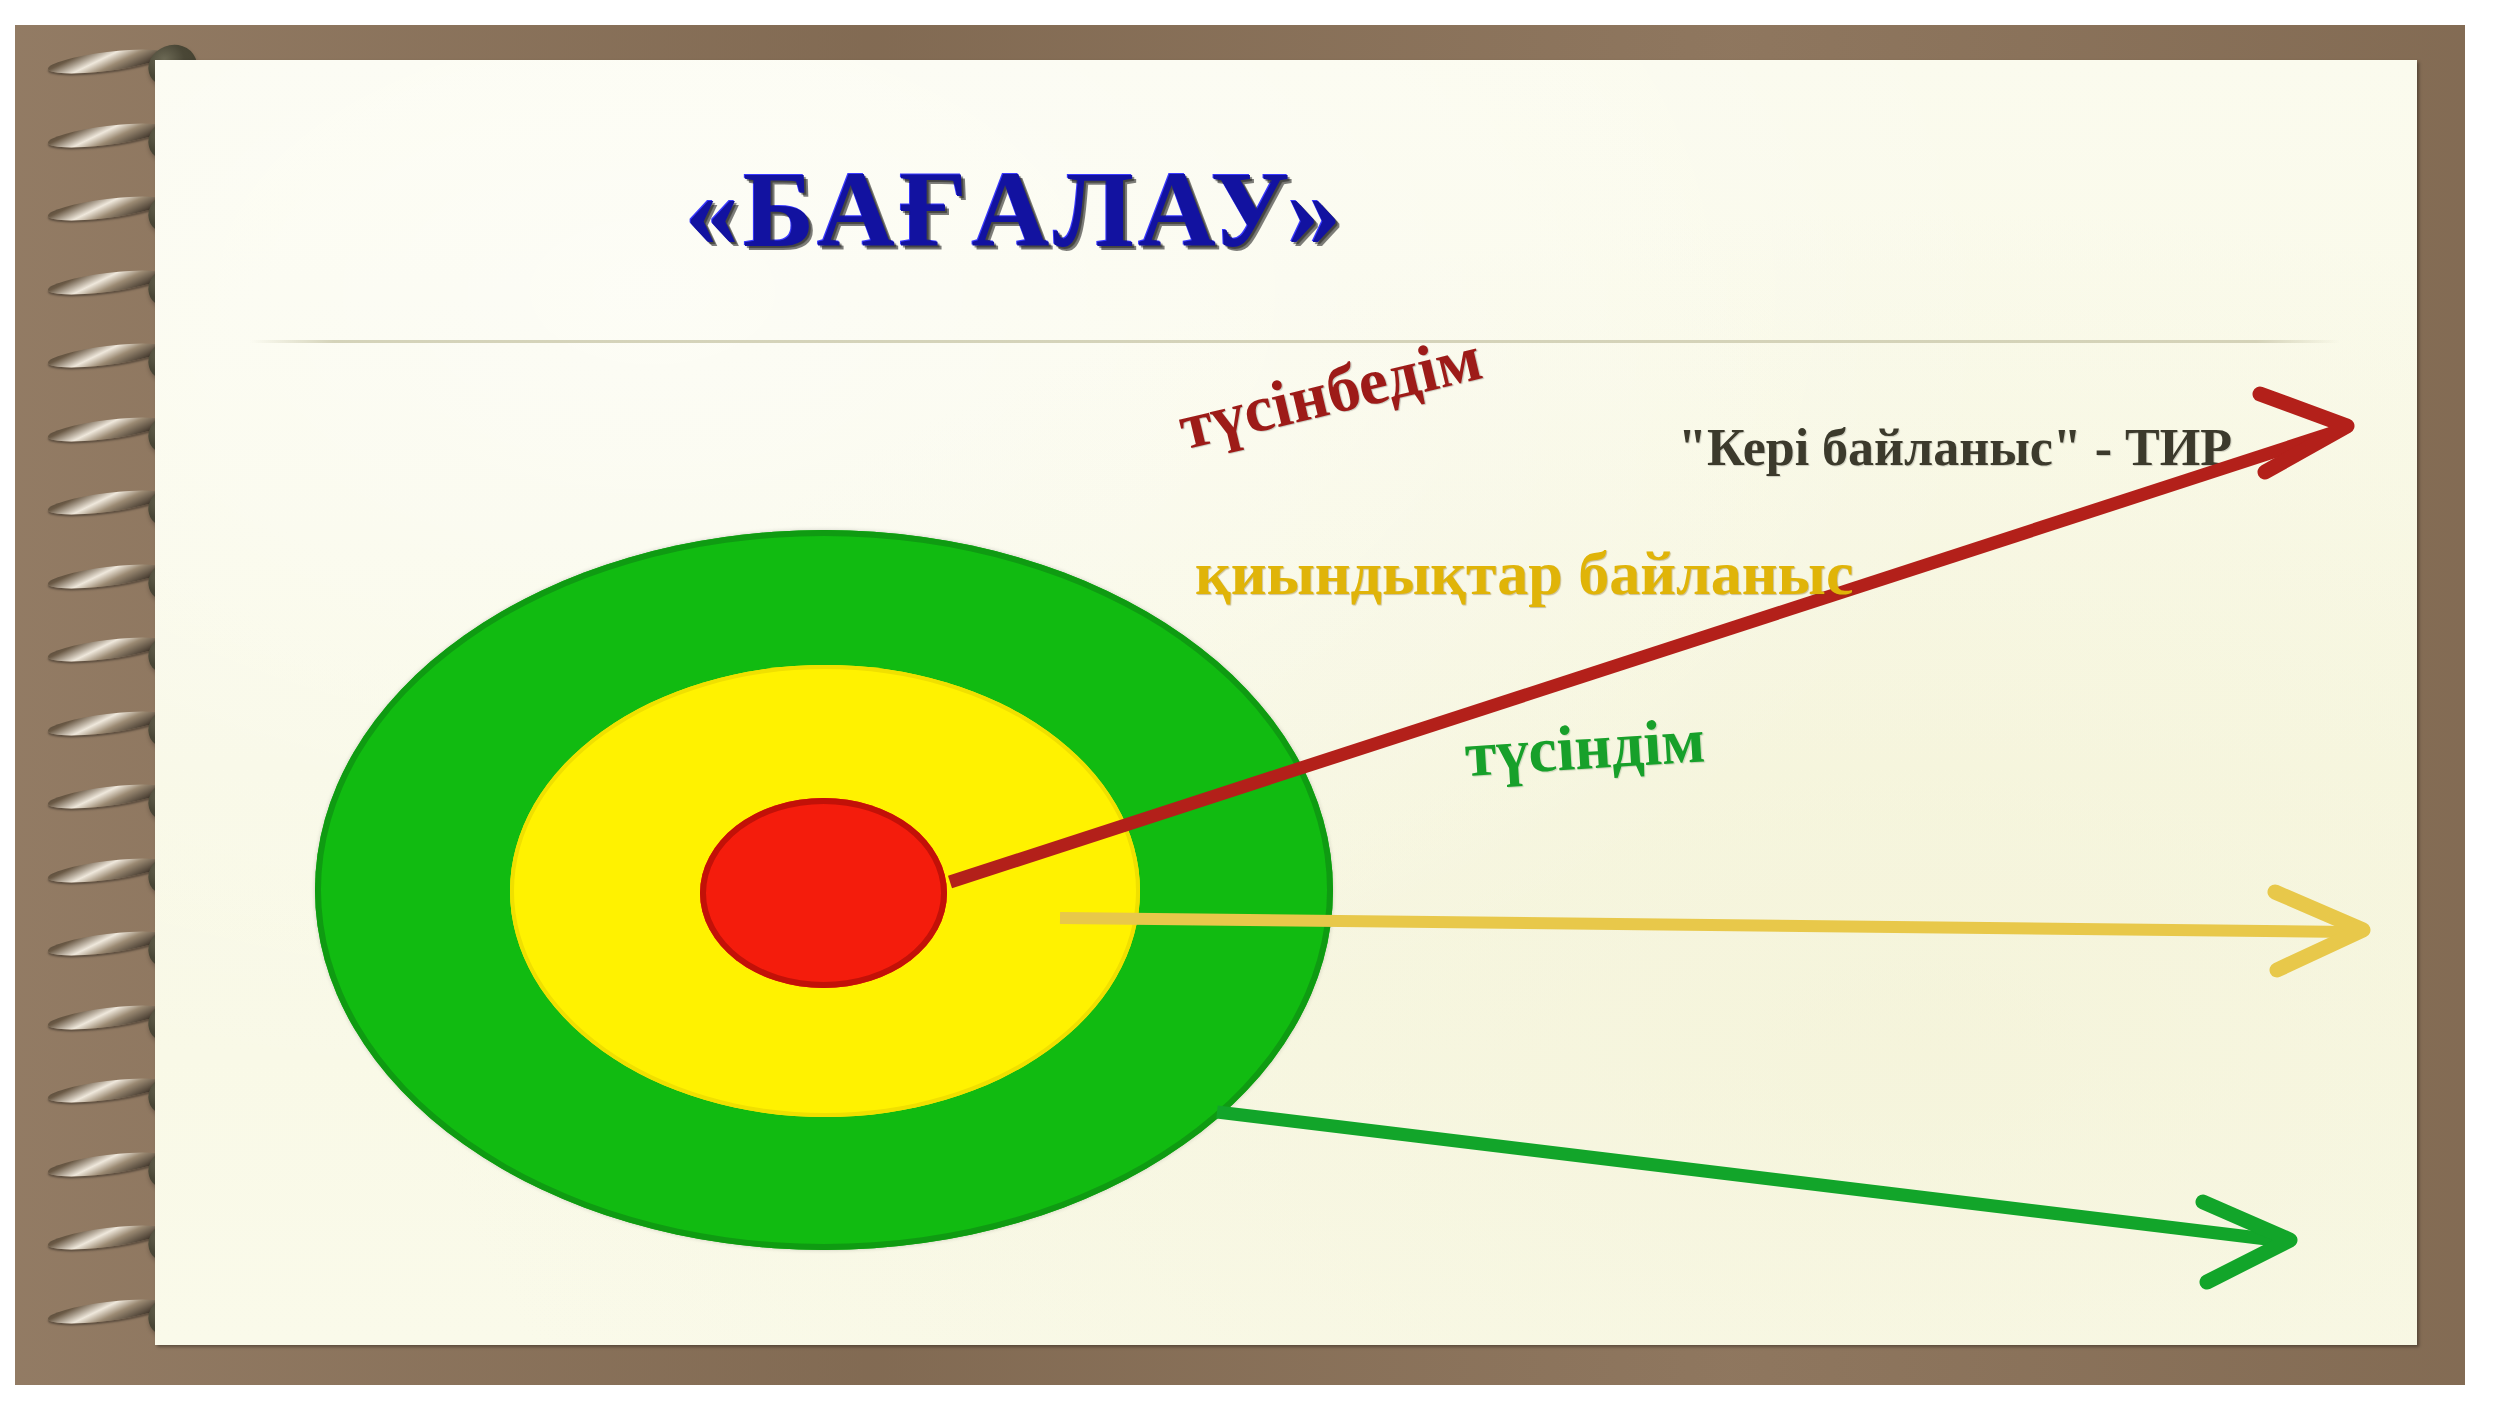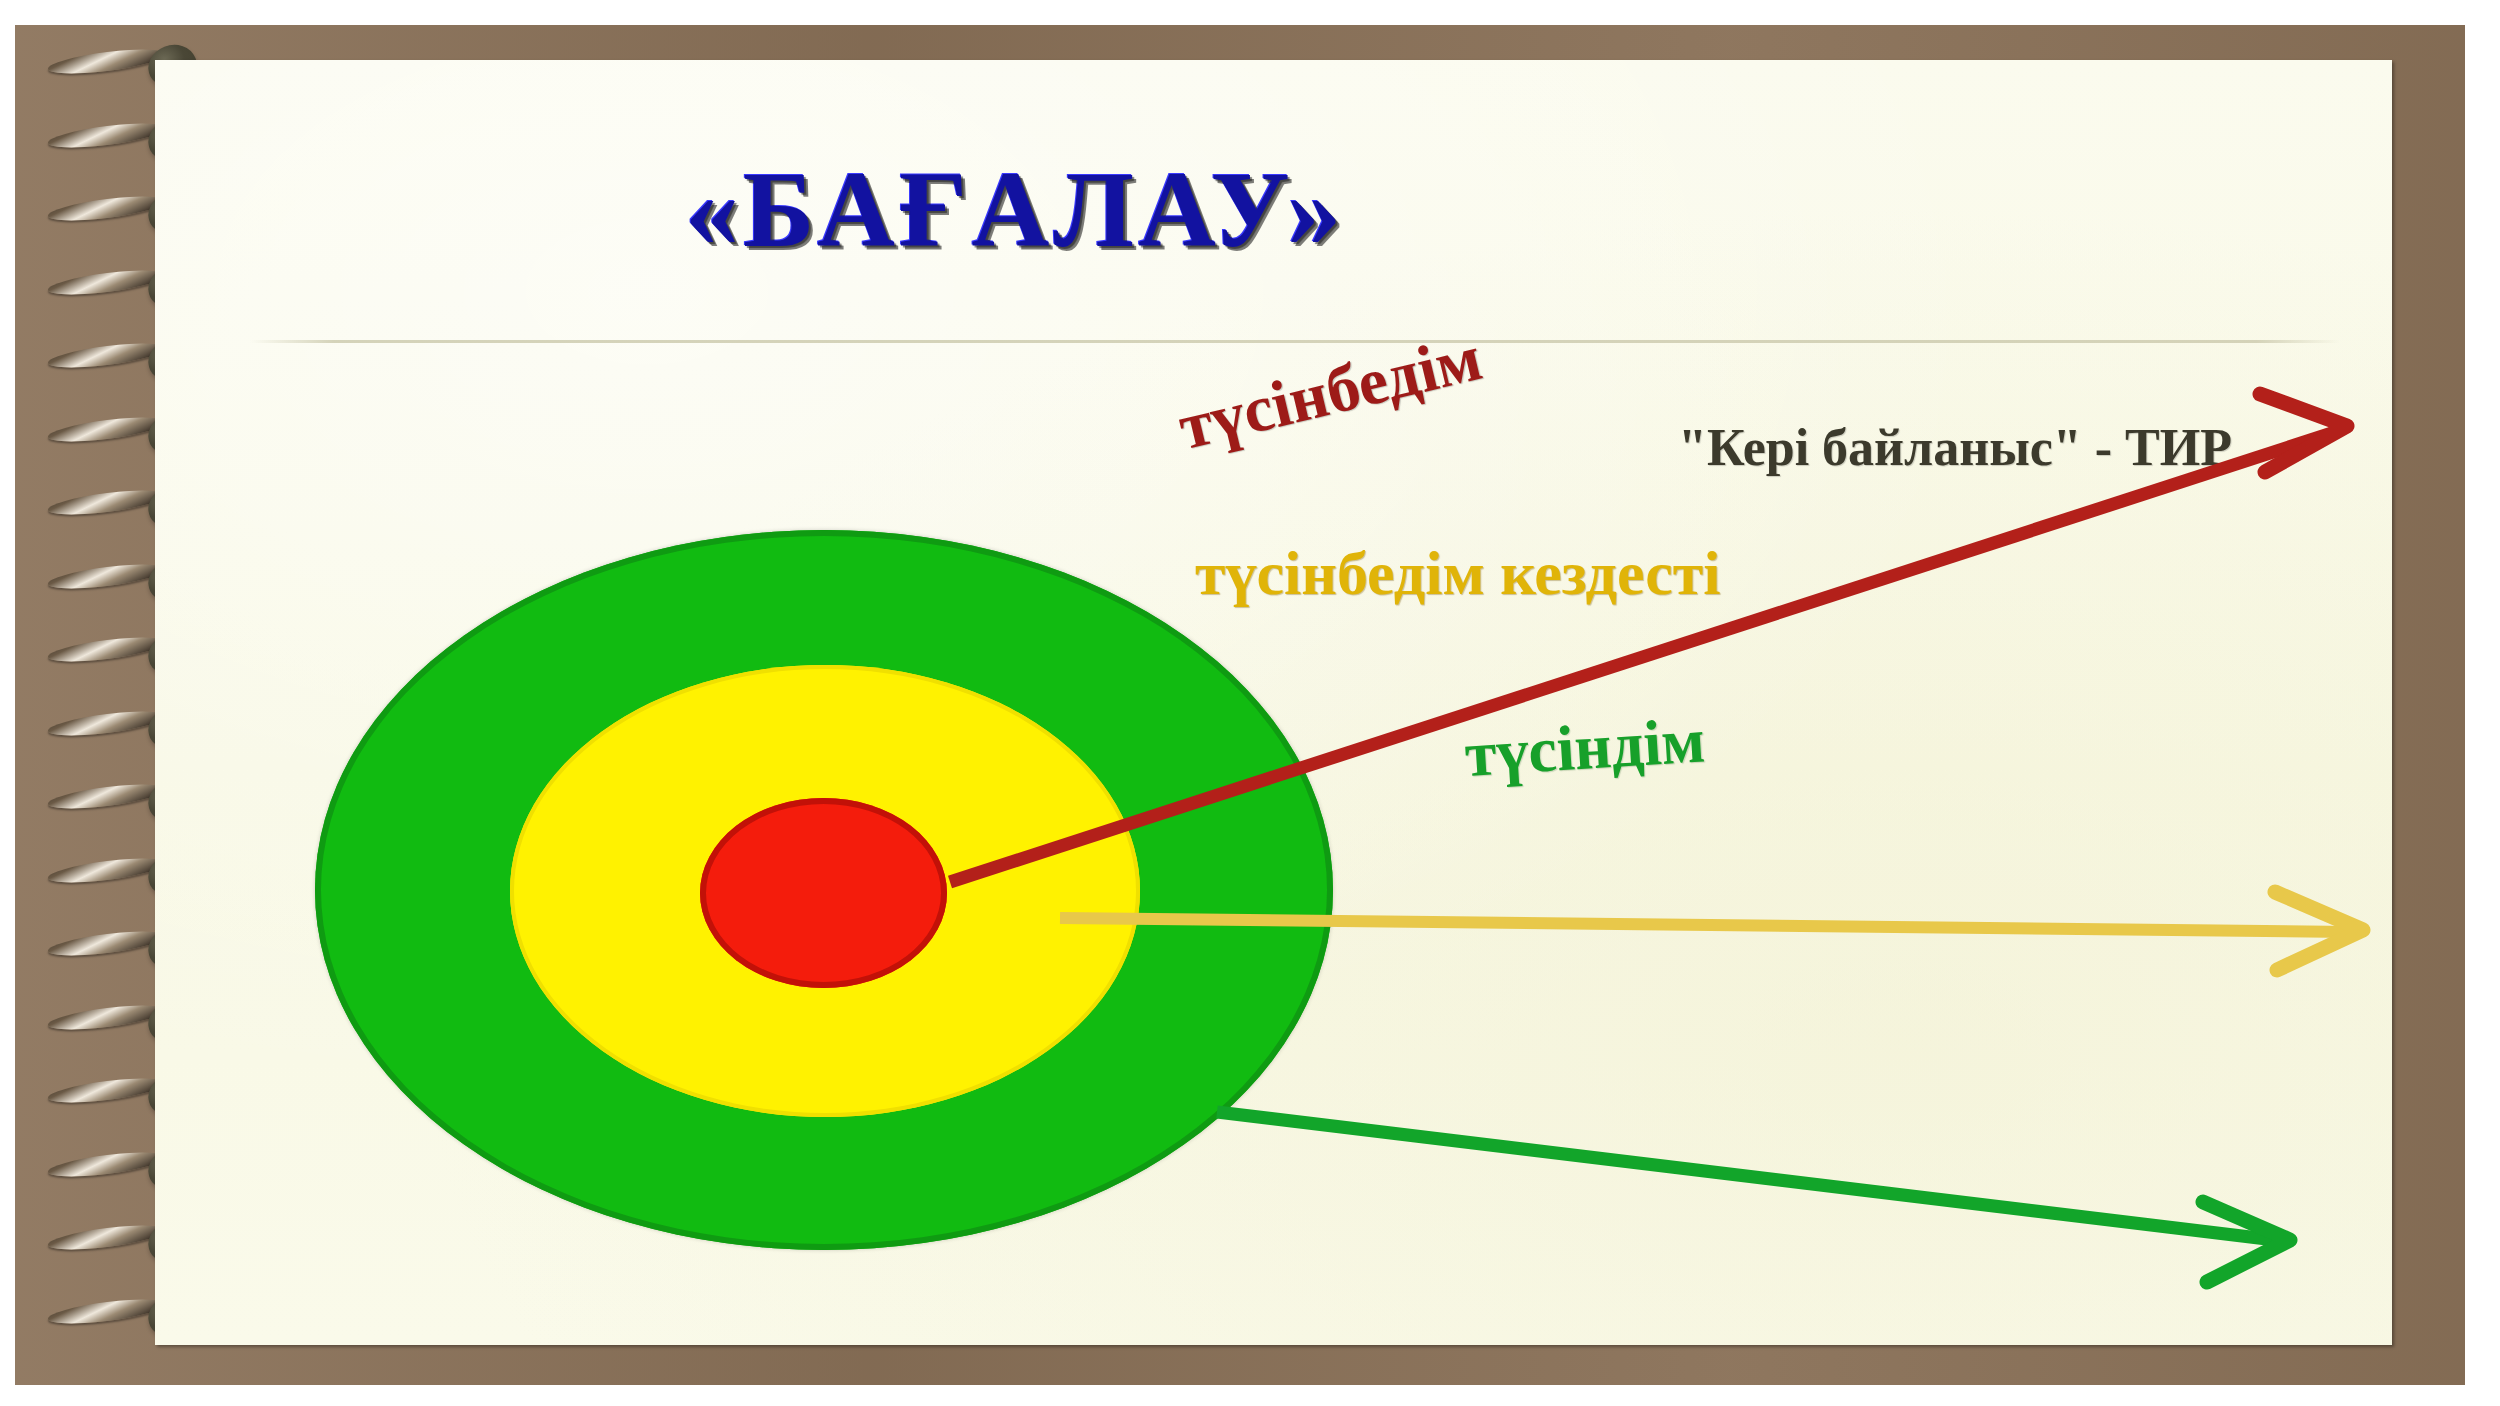--- a/index.html
+++ b/index.html
@@ -19,20 +19,21 @@
     background:linear-gradient(90deg,rgba(255,255,255,.07),rgba(0,0,0,.06) 35%,rgba(255,255,255,.04) 70%,rgba(0,0,0,.05));
     pointer-events:none;
   }
 
   
   #page{
     position:absolute;left:155px;top:60px;width:2237px;height:1285px;
     background:#fafaea;
     box-shadow:2px 2px 3px rgba(0,0,0,.35);
     overflow:hidden;
+    padding-left:25px;
   }
   #page:before{ 
     content:"";position:absolute;inset:0;
     background:
       radial-gradient(ellipse at 22% 18%, rgba(255,255,255,.55), rgba(255,255,255,0) 55%),
       radial-gradient(ellipse at 78% 76%, rgba(240,238,205,.45), rgba(255,255,255,0) 60%),
       linear-gradient(180deg,#fbfbee 0%,#f8f8e4 55%,#fafaea 100%);
     pointer-events:none;
   }
 
@@ -245,18 +246,18 @@
       </g>
 
       <g>
         <line x1="1062" y1="1052" x2="2120" y2="1180" stroke="#12a52a" stroke-width="13" stroke-linecap="butt"></line>
         <polyline points="2048,1142 2135,1180 2052,1222" fill="none" stroke="#12a52a" stroke-width="15" stroke-linecap="round" stroke-linejoin="round"></polyline>
       </g>
     </svg>
 
     <div class="arrow-label" id="label-red">түсінбедім</div>
 
-    <div class="arrow-label" id="label-yellow">түсінбедім кездесті</div>
+    <div class="arrow-label" id="label-yellow">қиындықтар байланыс</div>
 
     <div class="arrow-label" id="label-green">түсіндім</div>
 
   </div>
 </div>
 
 </body></html>

